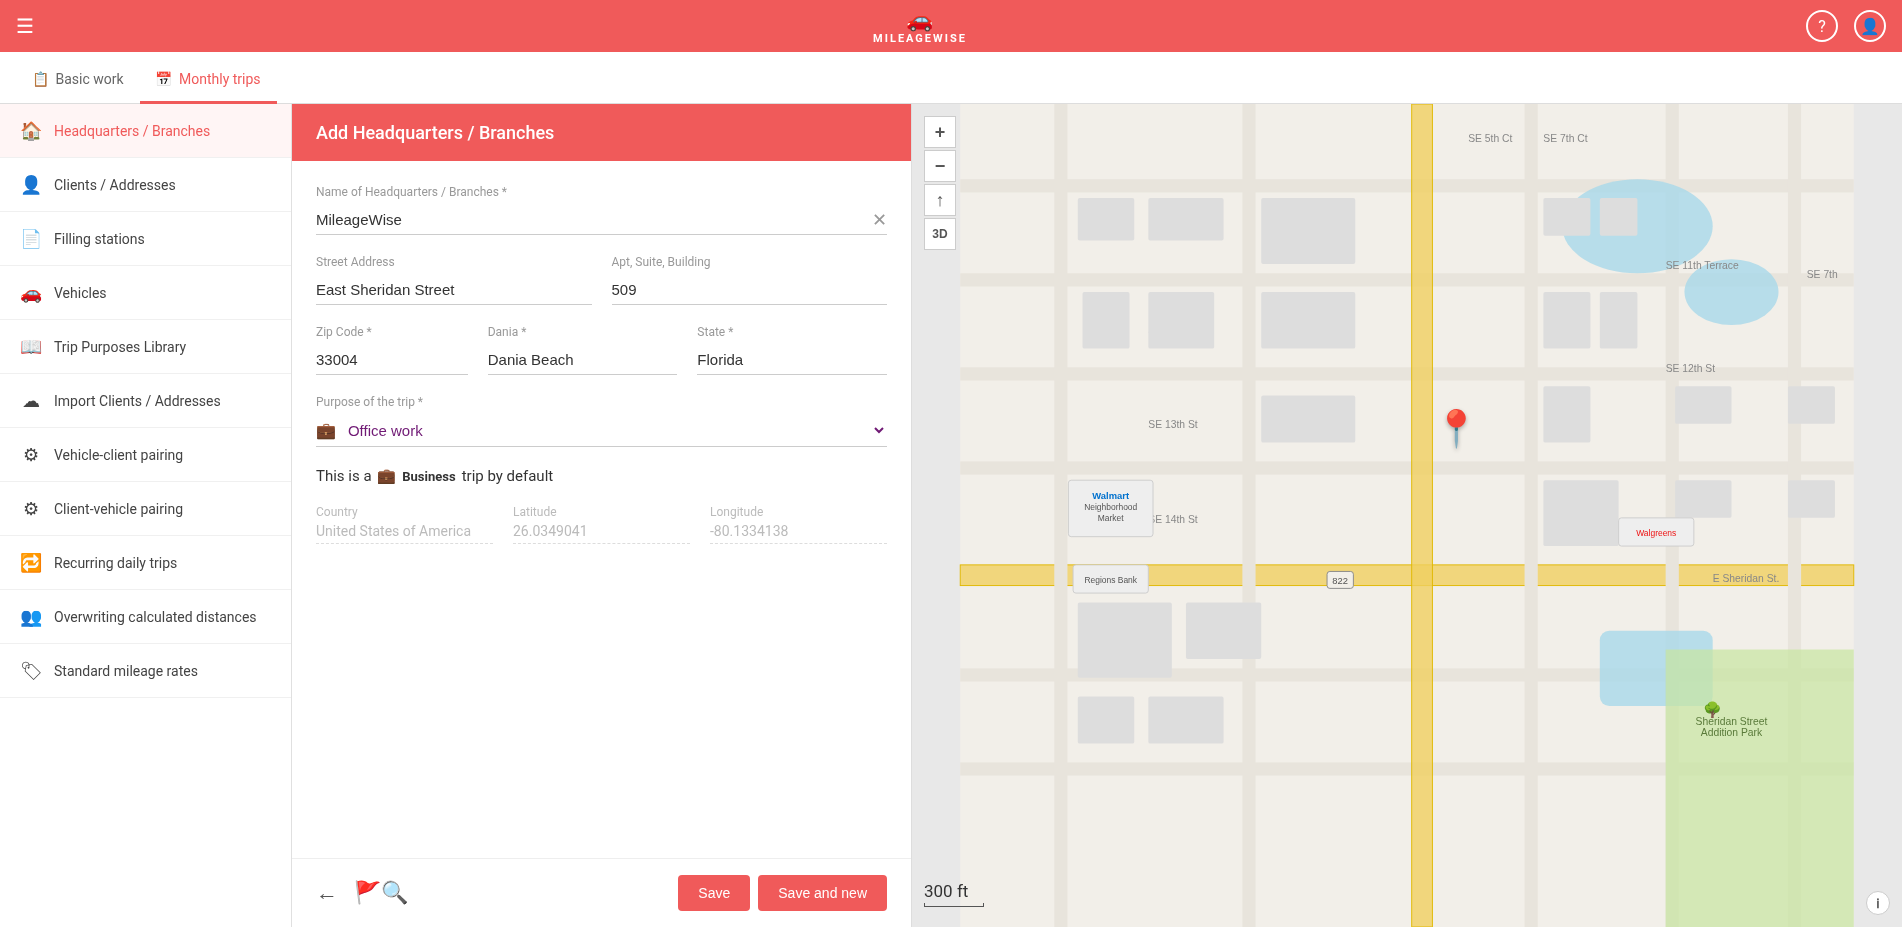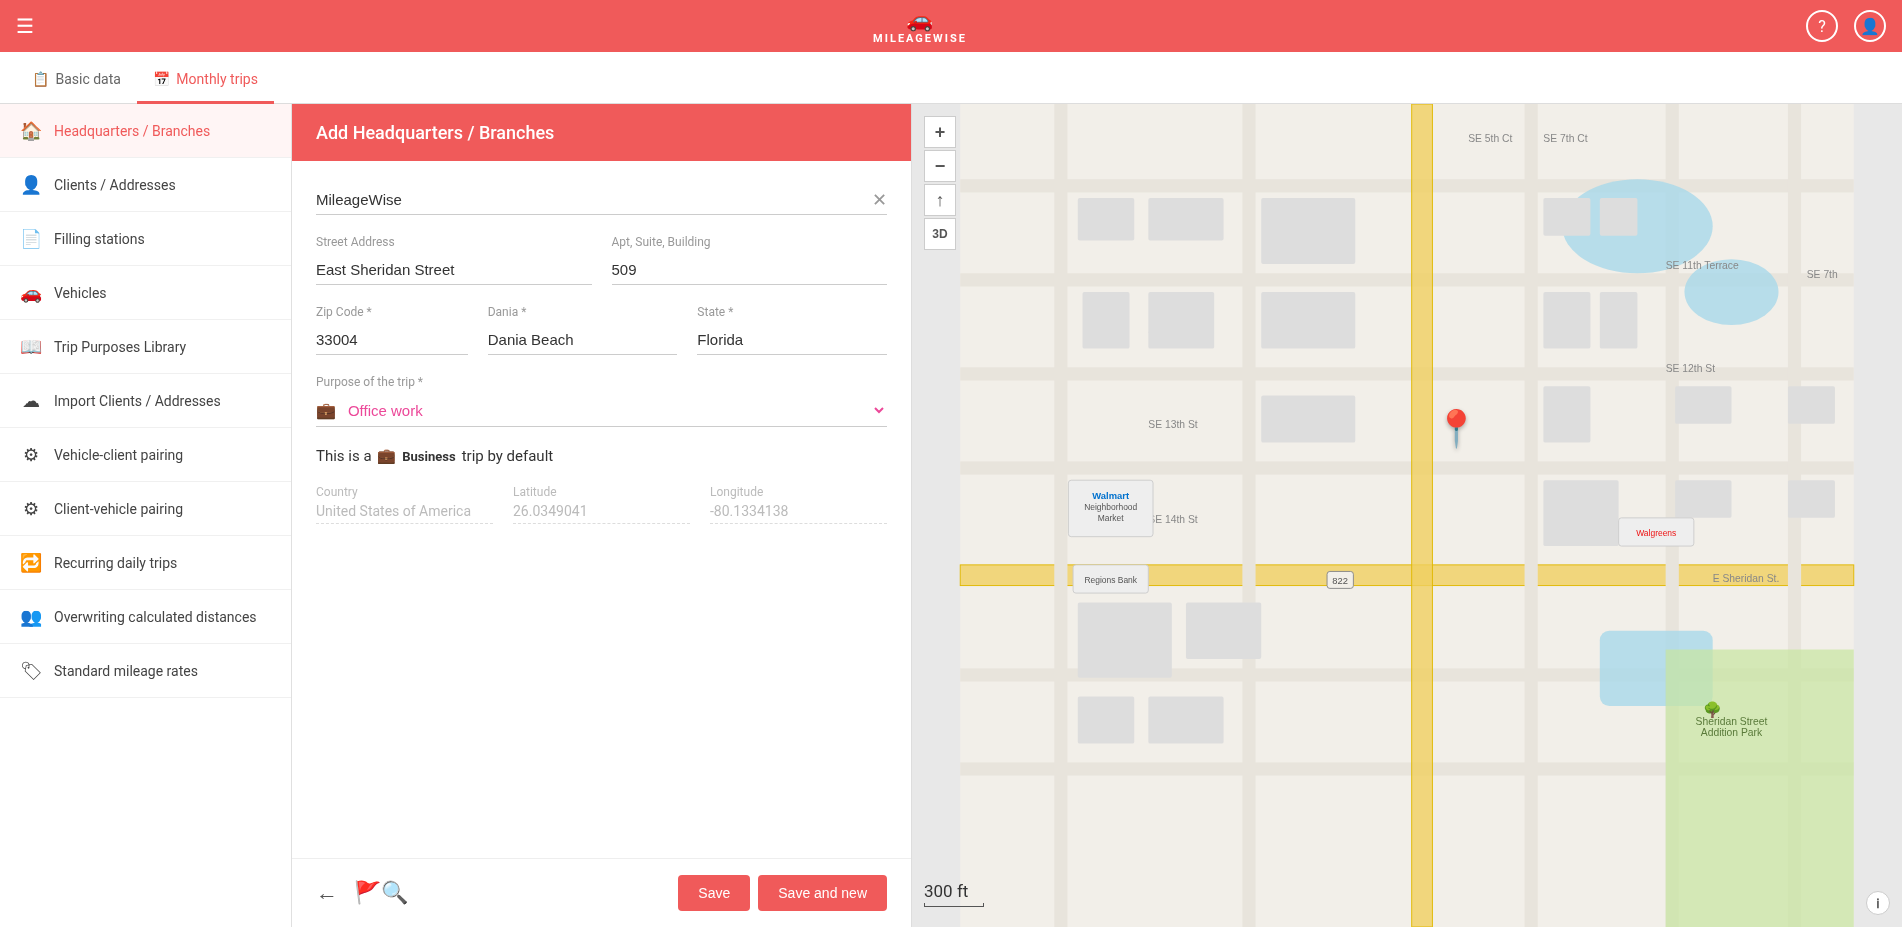--- a/index.html
+++ b/index.html
@@ -167,21 +167,21 @@
       display: flex;
       align-items: center;
       border-bottom: 1px solid #ccc;
       padding: 6px 0;
     }
     .purpose-select select {
       flex: 1;
       border: none;
       outline: none;
       font-size: 15px;
-      color: #ec4899;
+      color: #701a75;
       background: transparent;
       cursor: pointer;
     }
     .briefcase-icon { margin-right: 8px; font-size: 16px; }
 
     .business-note {
       margin: 16px 0 20px 0;
       font-size: 15px;
       color: #333;
       display: flex;
@@ -346,21 +346,21 @@
   </div>
   <div class="top-nav-right">
     <span>?</span>
     <span>👤</span>
   </div>
 </nav>
 
 <div class="sub-tabs">
   <div class="sub-tab">
     <span>📋</span>
-    <span>Basic data</span>
+    <span>Basic work</span>
   </div>
   <div class="sub-tab active">
     <span>📅</span>
     <span>Monthly trips</span>
   </div>
 </div>
 
 <div class="main-layout">
 
   <aside class="sidebar">
@@ -413,20 +413,21 @@
   <div class="content-area">
     <div style="display:flex; flex:1; overflow:hidden;">
 
       <div class="form-panel">
         <div class="form-header">
           <span>Add Headquarters / Branches</span>
         </div>
         <div class="form-body">
 
           <div class="form-group">
+            <label class="form-label">Name of Headquarters / Branches *</label>
             <div class="input-with-clear">
               <input type="text" class="form-input" value="MileageWise" style="">
               <button class="clear-btn">✕</button>
             </div>
           </div>
 
           <div class="form-row">
             <div class="form-group">
               <label class="form-label">Street Address</label>
               <input type="text" class="form-input" value="East Sheridan Street" style="">

